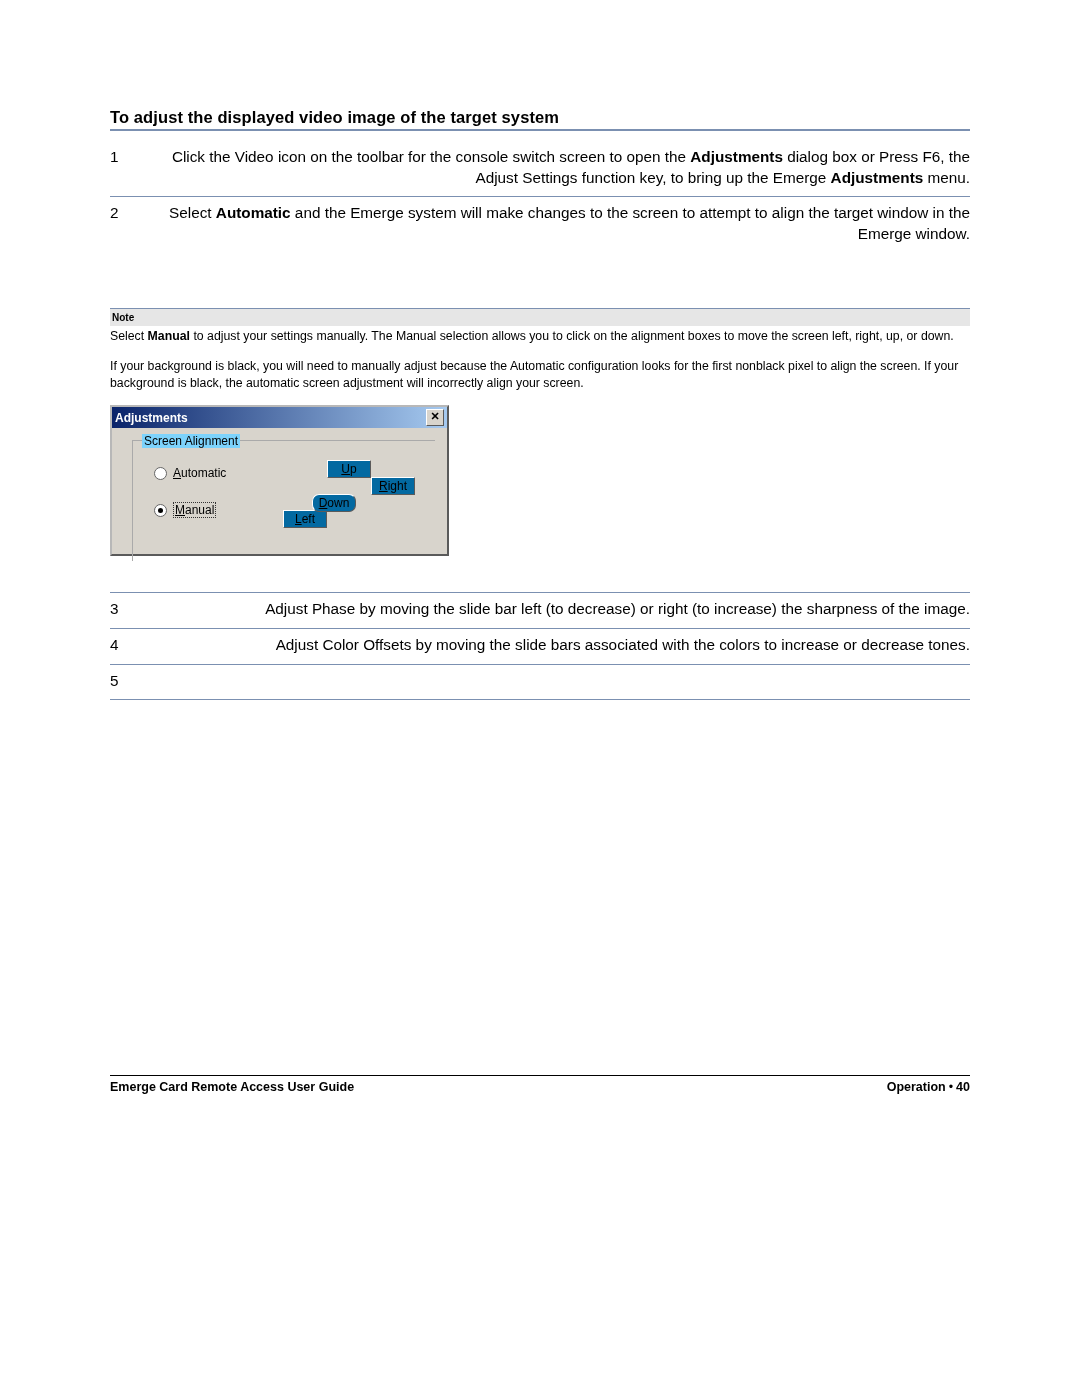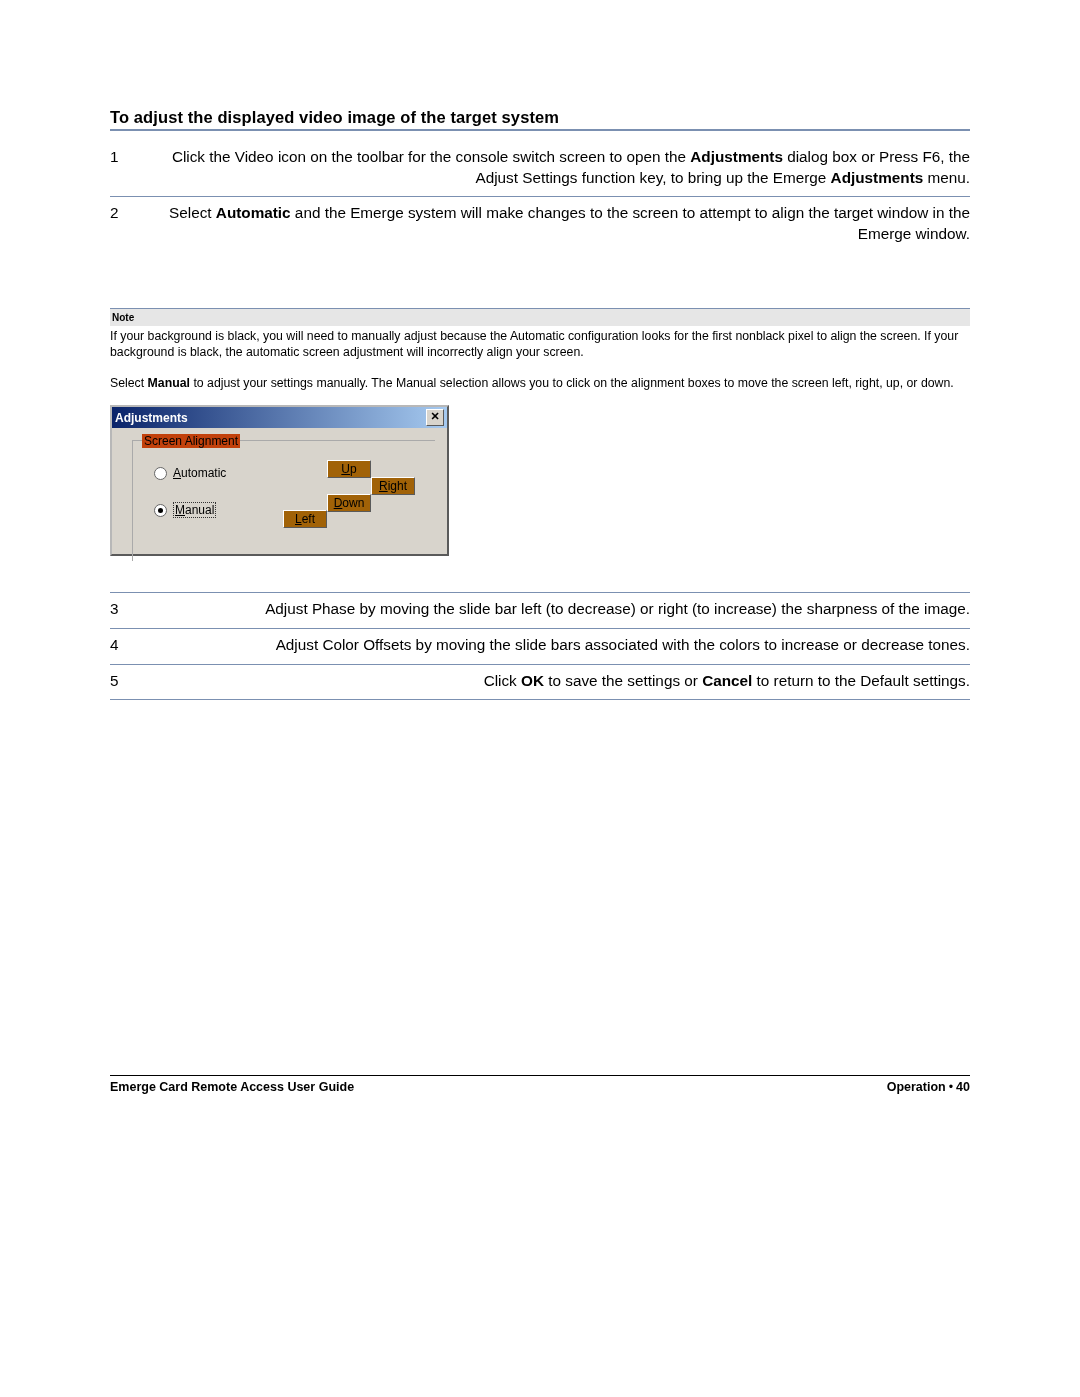--- a/index.html
+++ b/index.html
@@ -97,21 +97,21 @@
   }
   .dlg-body {
     padding: 10px 10px 18px 15px;
     position: relative;
     height: 98px;
   }
   .group-label {
     position: absolute;
     top: 6px;
     left: 30px;
-    background: #c2410c;
+    background: #7dd3fc;
     padding: 0 2px;
     font-size: 12px;
   }
   .group-frame {
     position: absolute;
     top: 12px;
     left: 20px;
     right: 12px;
     bottom: -8px;
     border-top: 1px solid #aaa;
@@ -140,34 +140,34 @@
     background: #000;
     border-radius: 50%;
   }
   .radio .lbl u { text-decoration: underline; }
   .radio.selected .lbl { border: 1px dotted #333; padding: 0 1px; }
   .radio.auto { top: 38px; left: 42px; }
   .radio.manual { top: 74px; left: 42px; }
 
   .wbtn {
     position: absolute;
-    background: #a16207;
+    background: #0369a1;
     border: 1px solid #fff;
     border-right-color: #5a5a5a;
     border-bottom-color: #5a5a5a;
     font-size: 12px;
     padding: 1px 0;
     width: 42px;
     text-align: center;
   }
   .wbtn u { text-decoration: underline; }
   .btn-up    { top: 32px; left: 215px; }
   .btn-left  { top: 49px; left: 171px; margin-top: 33px; }
   .btn-right { top: 49px; left: 259px; }
-  .btn-down  { top: 66px; left: 215px; }
+  .btn-down  { top: 66px; left: 200px; border-radius: 7px; }
 
   .steps2 {
     margin-top: 36px;
     border-top: 1px solid #7b90b1;
   }
   .steps2 .step:last-child { border-bottom: 1px solid #7b90b1; }
 
   .footer {
     position: absolute;
     left: 110px;
@@ -197,22 +197,22 @@
     </div>
     <div class="step">
       <div class="num">2</div>
       <div class="body">Select <b>Automatic</b> and the Emerge system will make changes to the screen to attempt to align the target window in the Emerge window.</div>
     </div>
   </div>
 
   <div class="note-box">
     <div class="note-head">Note</div>
     <div class="note-body">
+      <p>Select <b>Manual</b> to adjust your settings manually. The Manual selection allows you to click on the alignment boxes to move the screen left, right, up, or down.</p>
       <p>If your background is black, you will need to manually adjust because the Automatic configuration looks for the first nonblack pixel to align the screen. If your background is black, the automatic screen adjustment will incorrectly align your screen.</p>
-      <p>Select <b>Manual</b> to adjust your settings manually. The Manual selection allows you to click on the alignment boxes to move the screen left, right, up, or down.</p>
     </div>
   </div>
 
   <div class="dialog">
     <div class="titlebar">
       <span>Adjustments</span>
       <span class="closebtn">✕</span>
     </div>
     <div class="dlg-body">
       <div class="group-frame"></div>
@@ -240,21 +240,20 @@
     <div class="step">
       <div class="num">3</div>
       <div class="body">Adjust Phase by moving the slide bar left (to decrease) or right (to increase) the sharpness of the image.</div>
     </div>
     <div class="step">
       <div class="num">4</div>
       <div class="body">Adjust Color Offsets by moving the slide bars associated with the colors to increase or decrease tones.</div>
     </div>
     <div class="step">
       <div class="num">5</div>
-      <div class="body">Click <b>OK</b> to save the settings or <b>Cancel</b> to return to the Default settings.</div>
     </div>
   </div>
 
   <div class="footer">
     <span class="left">Emerge Card Remote Access User Guide</span>
     <span class="right">
       <b>Operation</b><span class="dot">•</span><b>40</b>
     </span>
   </div>
 </div>

